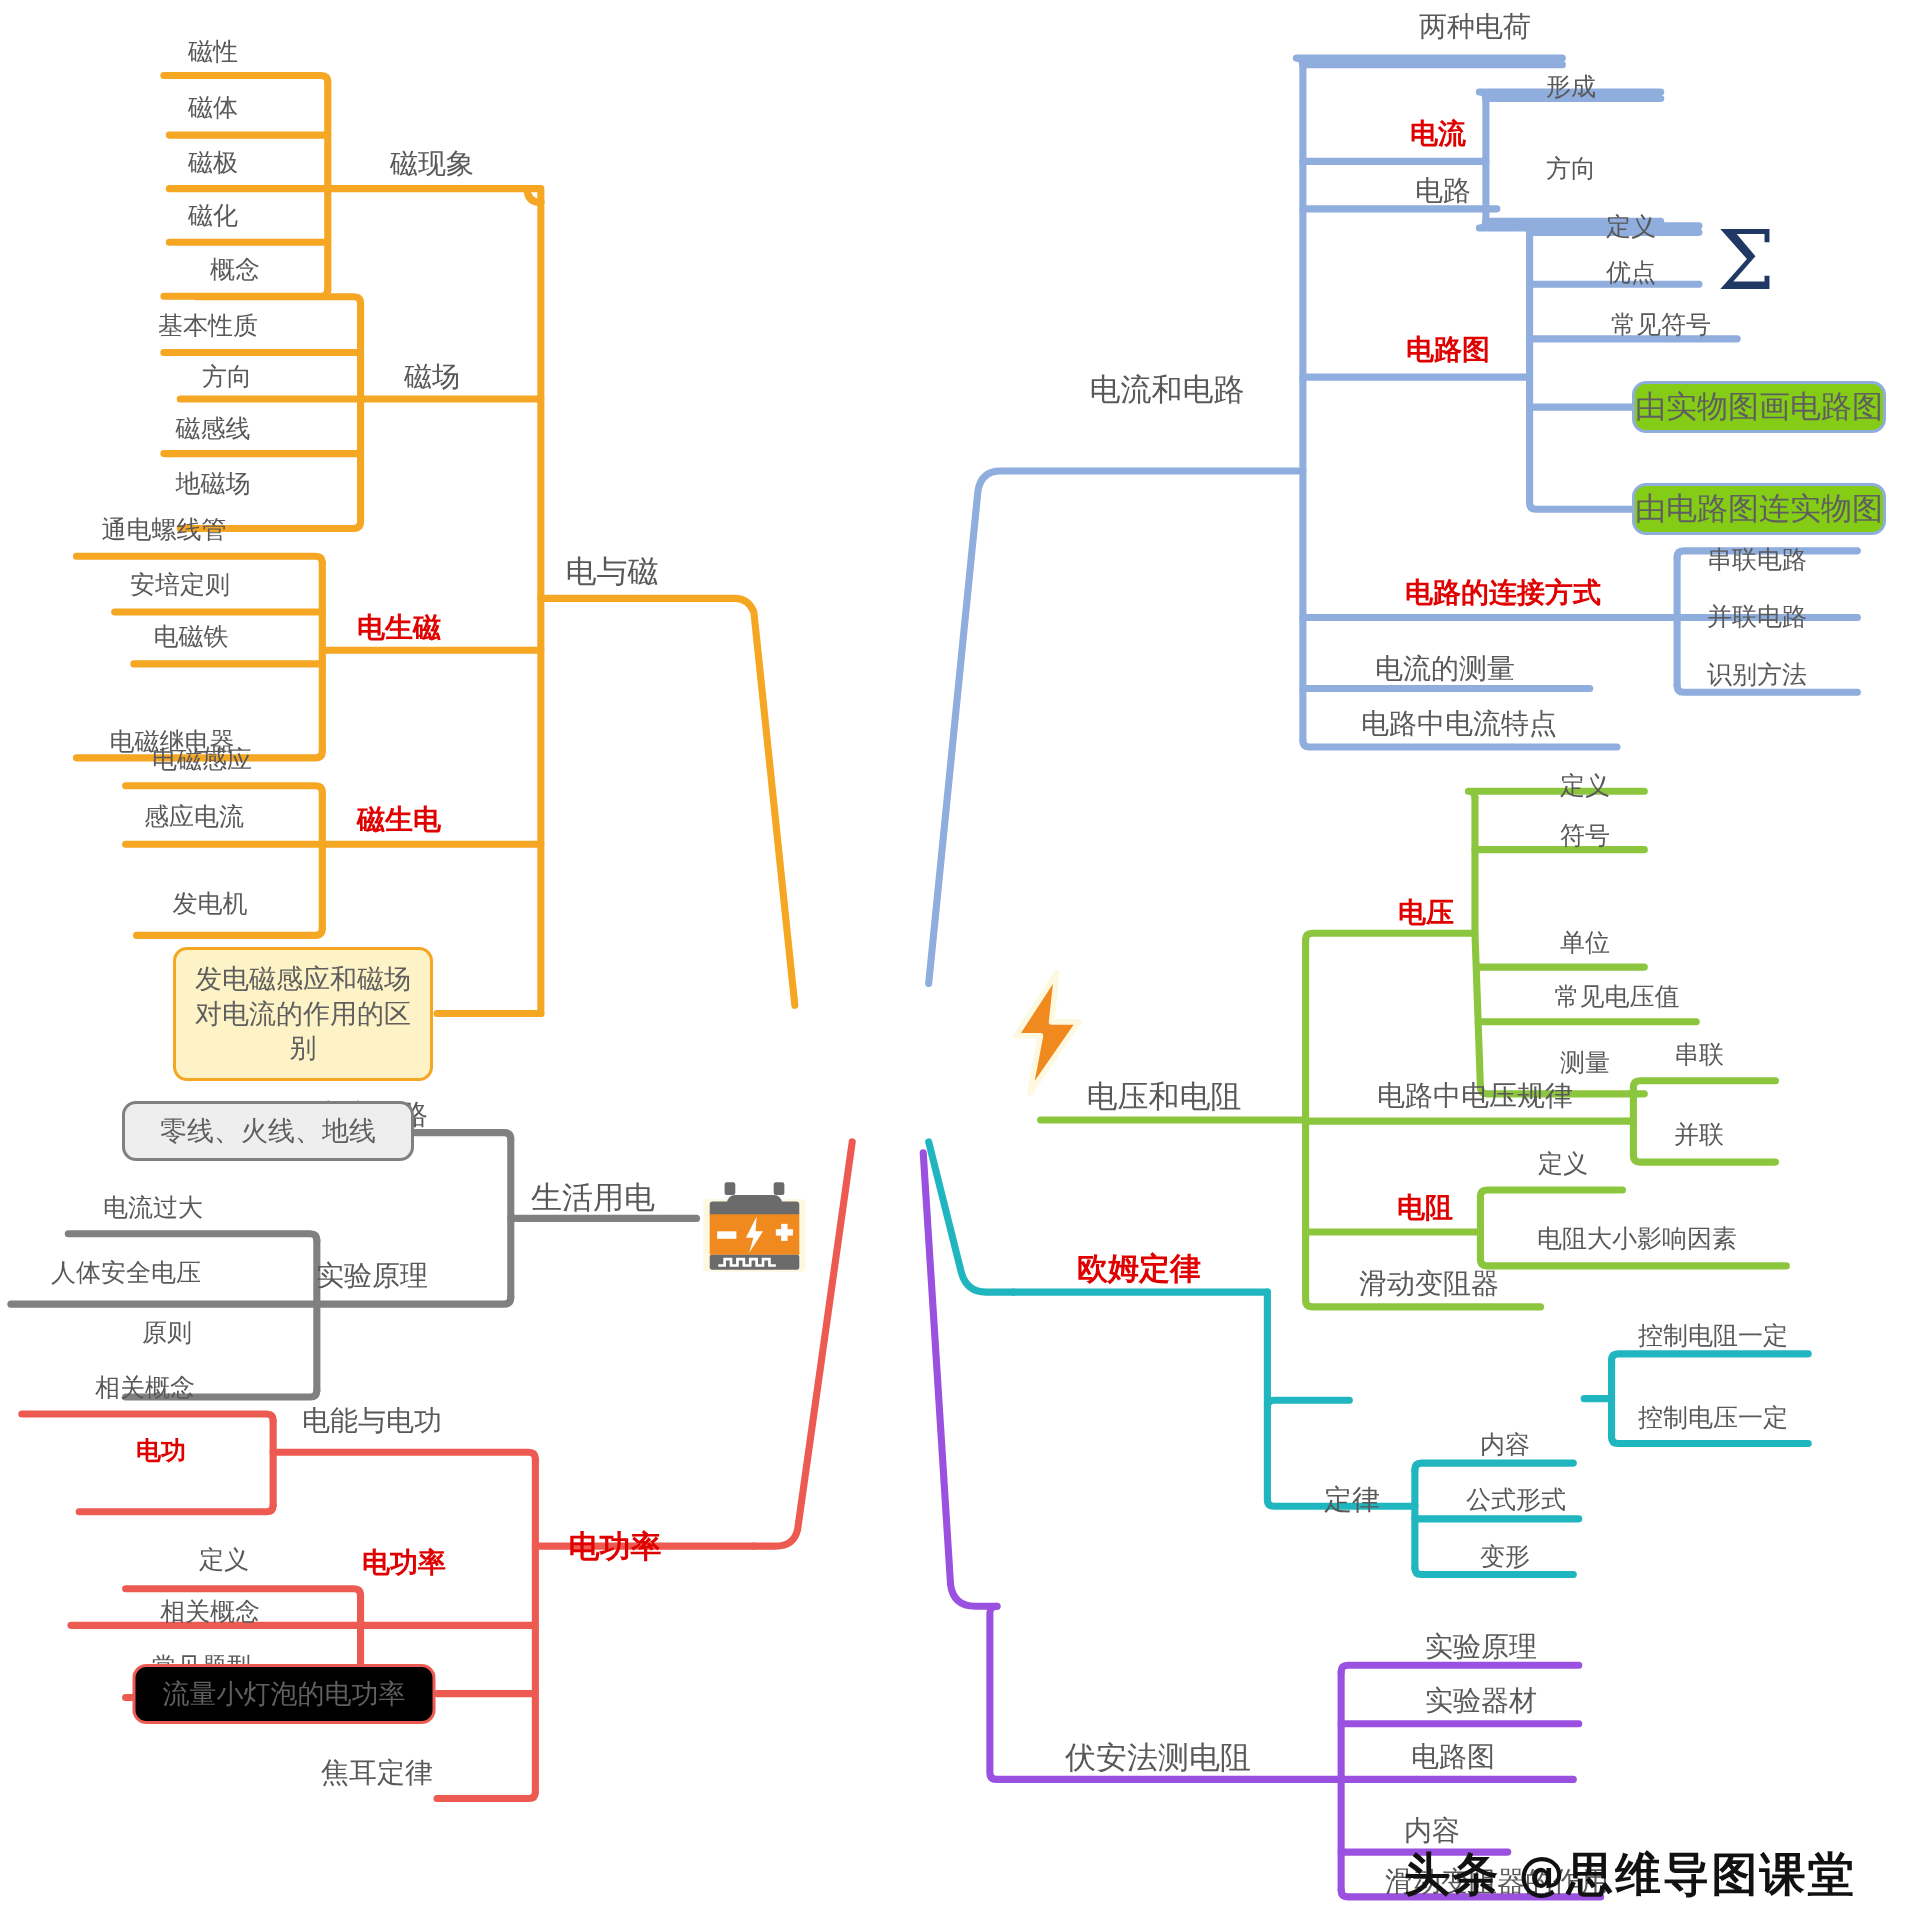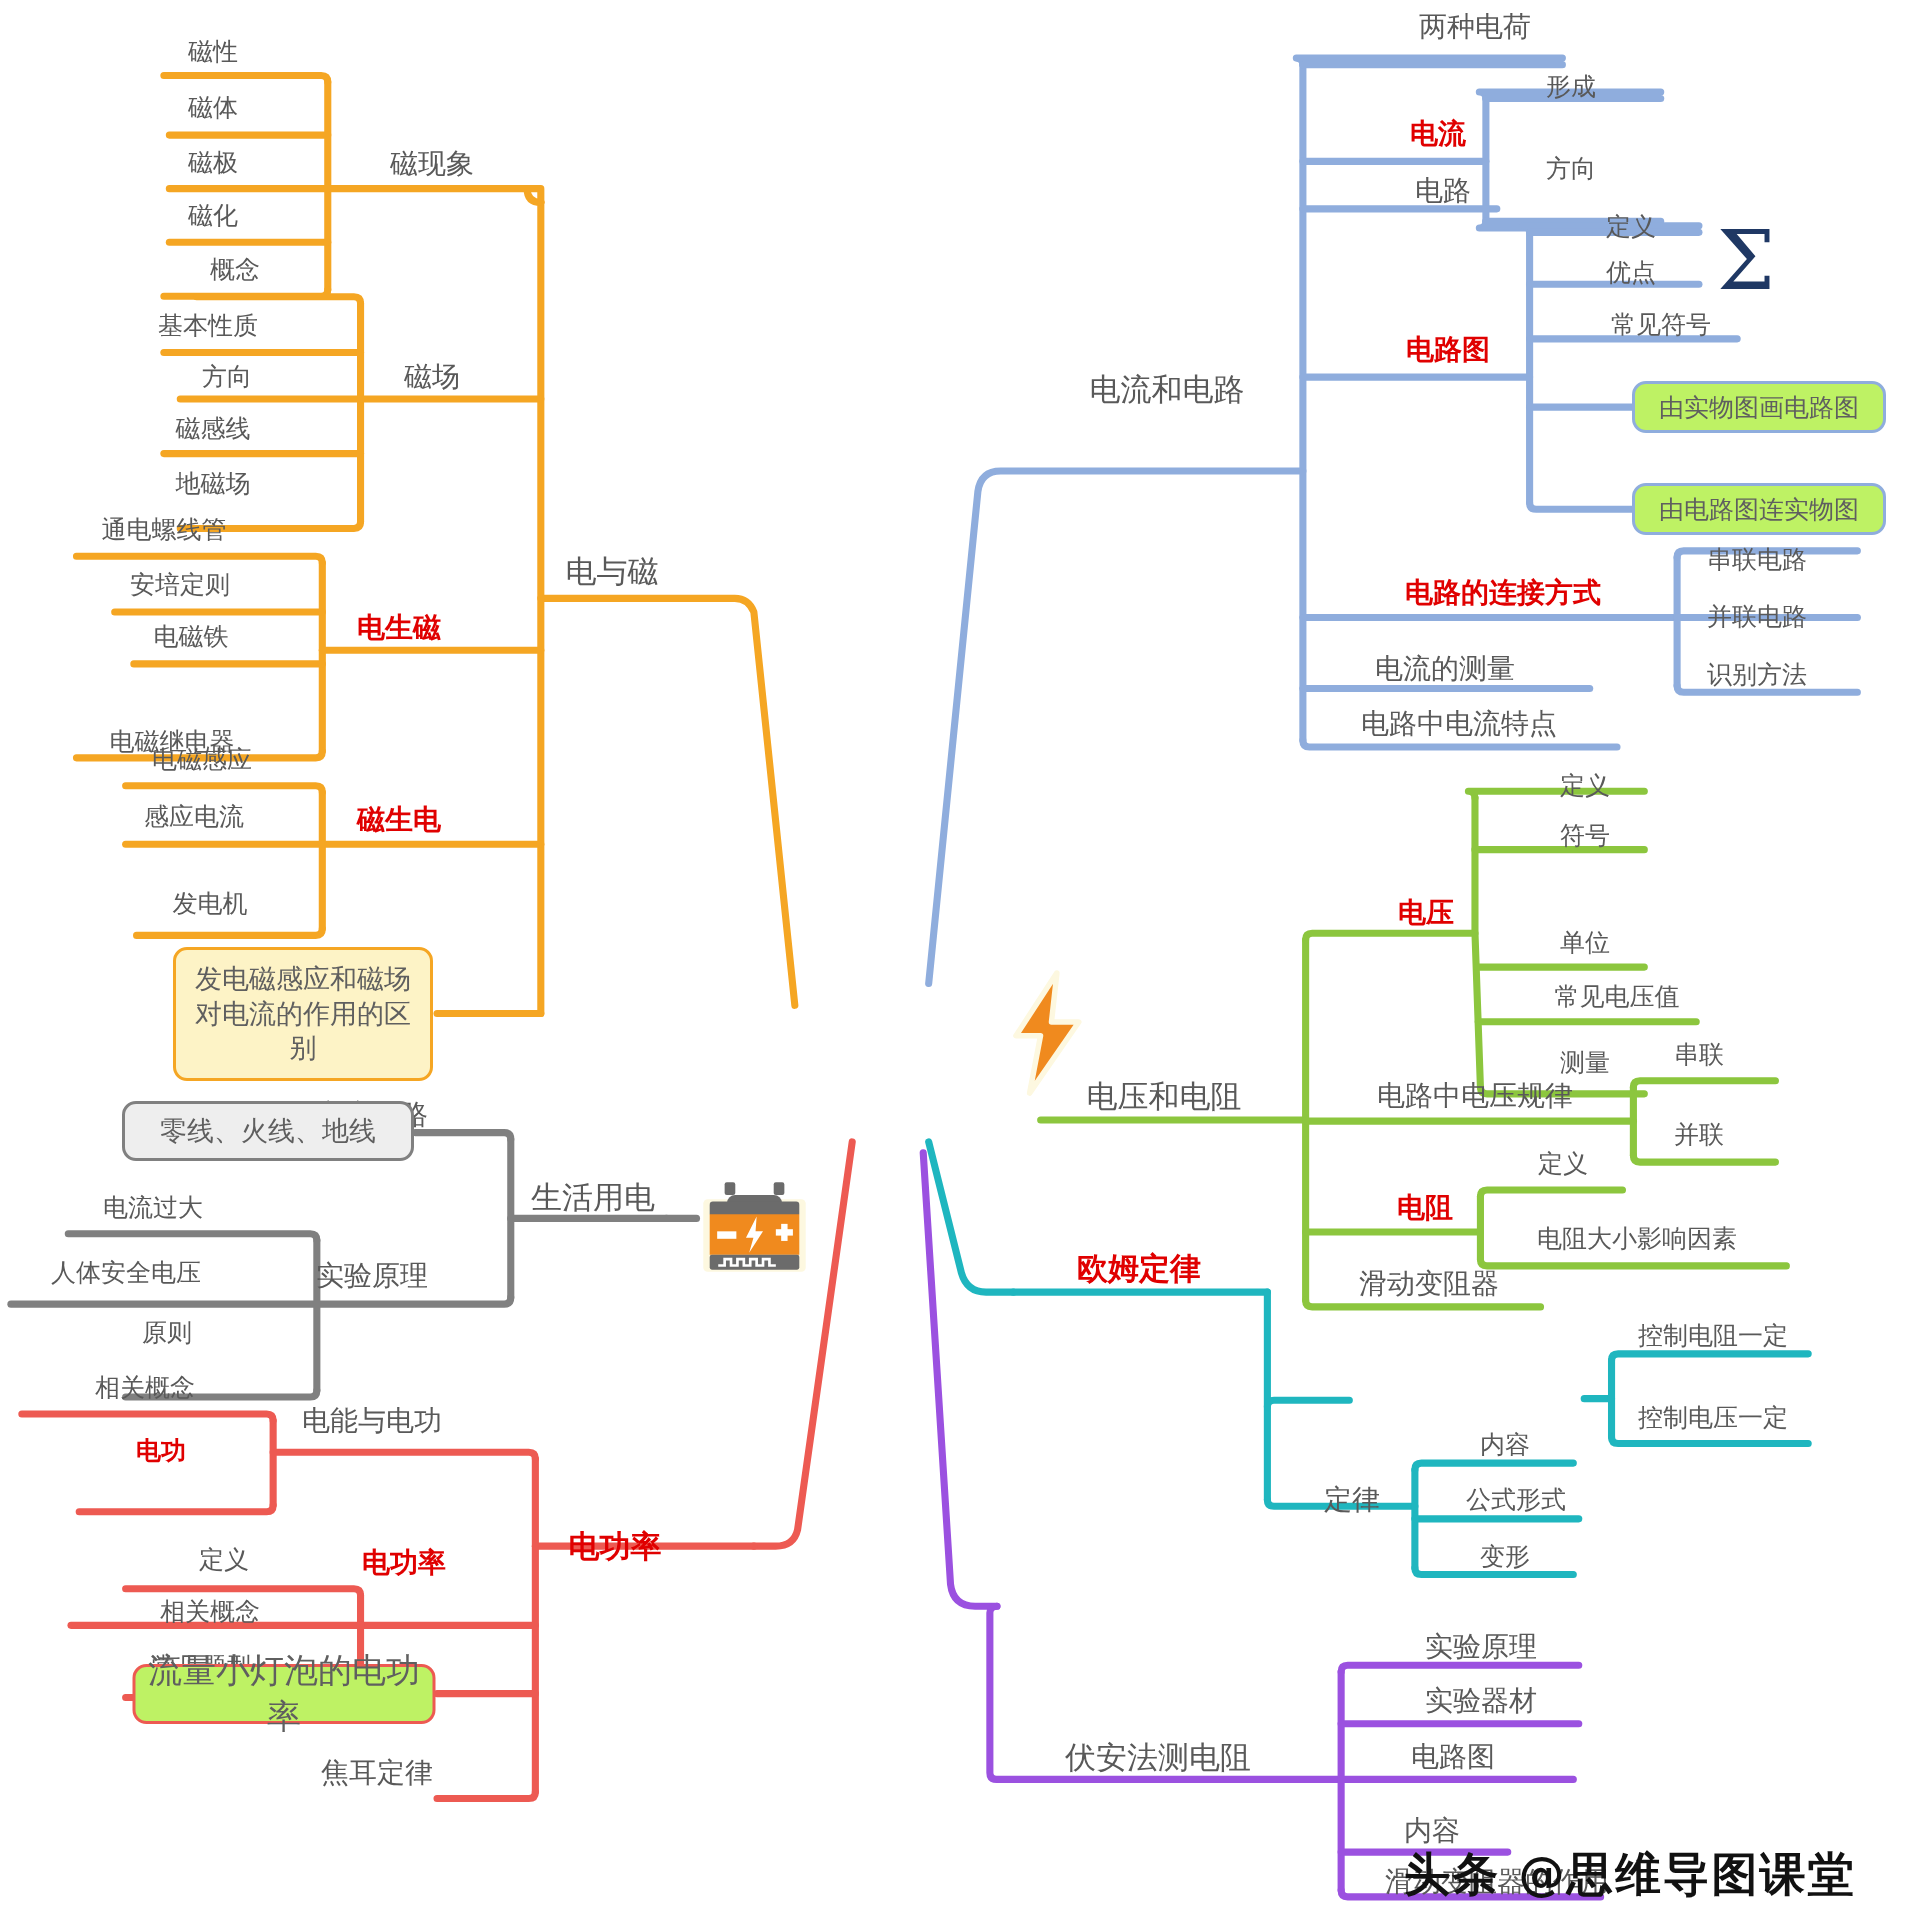--- a/index.html
+++ b/index.html
@@ -11,25 +11,25 @@
         font-family:"DejaVu Serif","Liberation Serif",serif;}
   .lbl{transform:translate(-50%,-50%);}
   .n-l3{font-size:25px;}
   .n-l2{font-size:28px;}
   .n-main{font-size:31px;}
   .red{color:#e00000;font-weight:700;}
   .box{position:absolute;transform:translate(-50%,-50%);
        display:flex;align-items:center;justify-content:center;
        text-align:center;border-radius:14px;box-sizing:border-box;
        font-family:"DejaVu Serif","Liberation Serif",serif;color:#5f5f5f;}
-  .box-blue{background:#bef264;border:3.3px solid #8faddd;font-size:25px;}
+  .box-blue{background:#84cc16;border:3.3px solid #8faddd;font-size:31px;}
   .box-yellow{background:#fdf3c6;border:3.8px solid #f5a623;font-size:27px;
               line-height:1.28;padding:5.5px 8.7px;}
   .box-grey{background:#eeeeee;border:3.8px solid #808080;font-size:27px;}
-  .box-pink{background:#bef264;border:3.8px solid #ed5a52;font-size:34px;}
+  .box-pink{background:#000000;border:3.8px solid #ed5a52;font-size:27px;}
   .box-cyan{background:#ccf2f5;border:3.8px solid #1fb6bf;font-size:26px;line-height:1.3;}
   
   #central{position:absolute;transform:translate(-50%,-50%);
            background:#f8f5d8;border:9.8px solid #20a8ad;border-radius:38px;
            display:flex;align-items:center;justify-content:center;}
   #central-text{font-size:82px;color:#f08a1e;letter-spacing:14px;font-weight:700;
                 font-family:"DejaVu Serif","Liberation Serif",serif;text-indent:14px;}
   #bolt{position:absolute;}
   #battery{position:absolute;}
   #sigma{position:absolute;font-size:82px;color:#1f3864;

